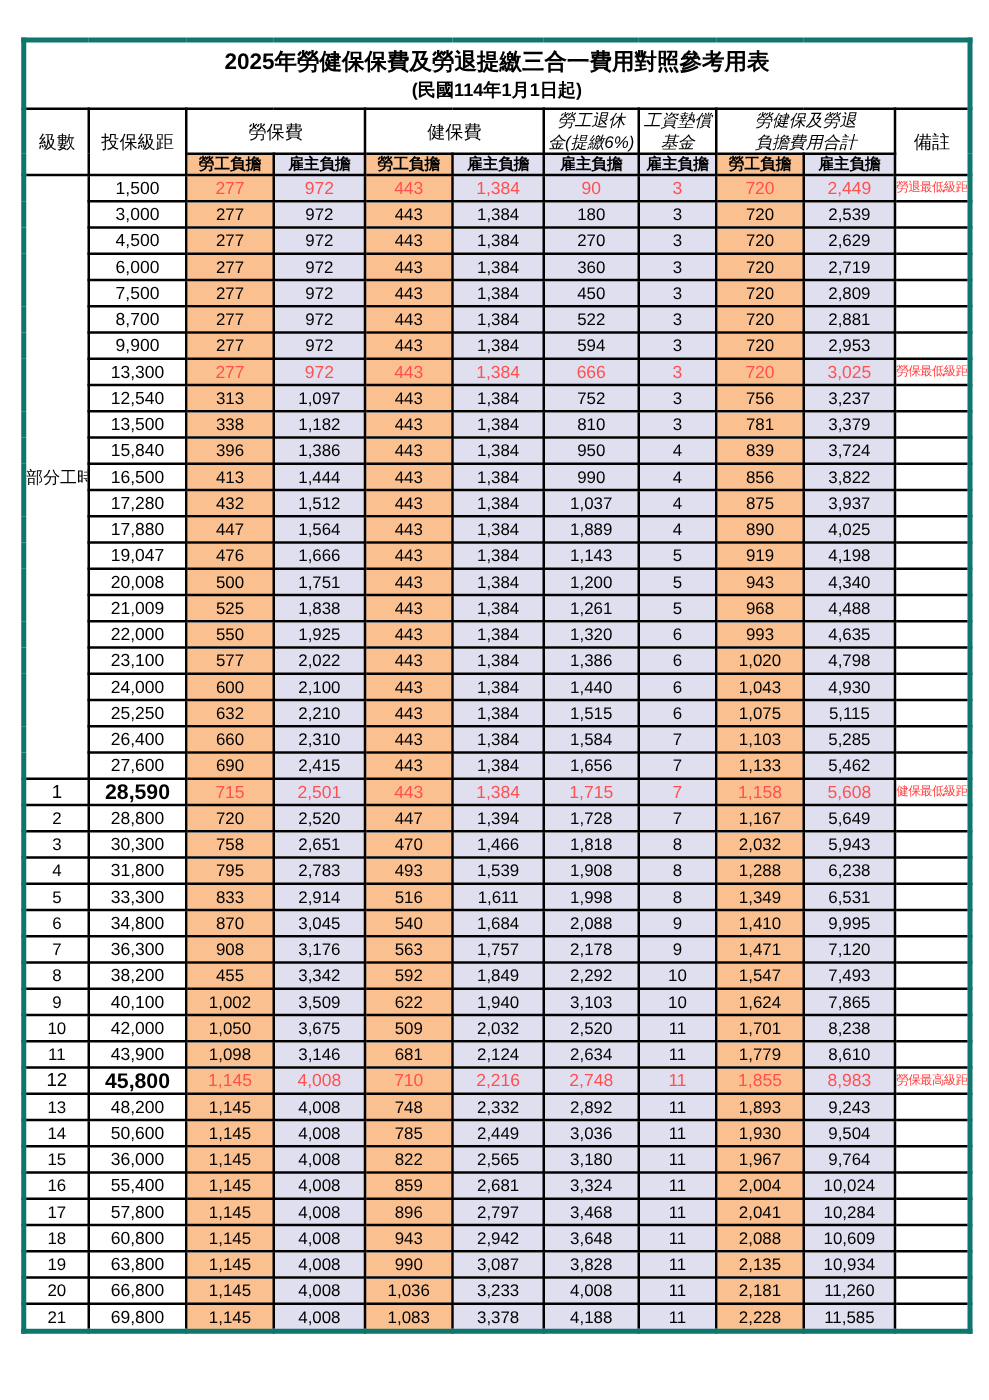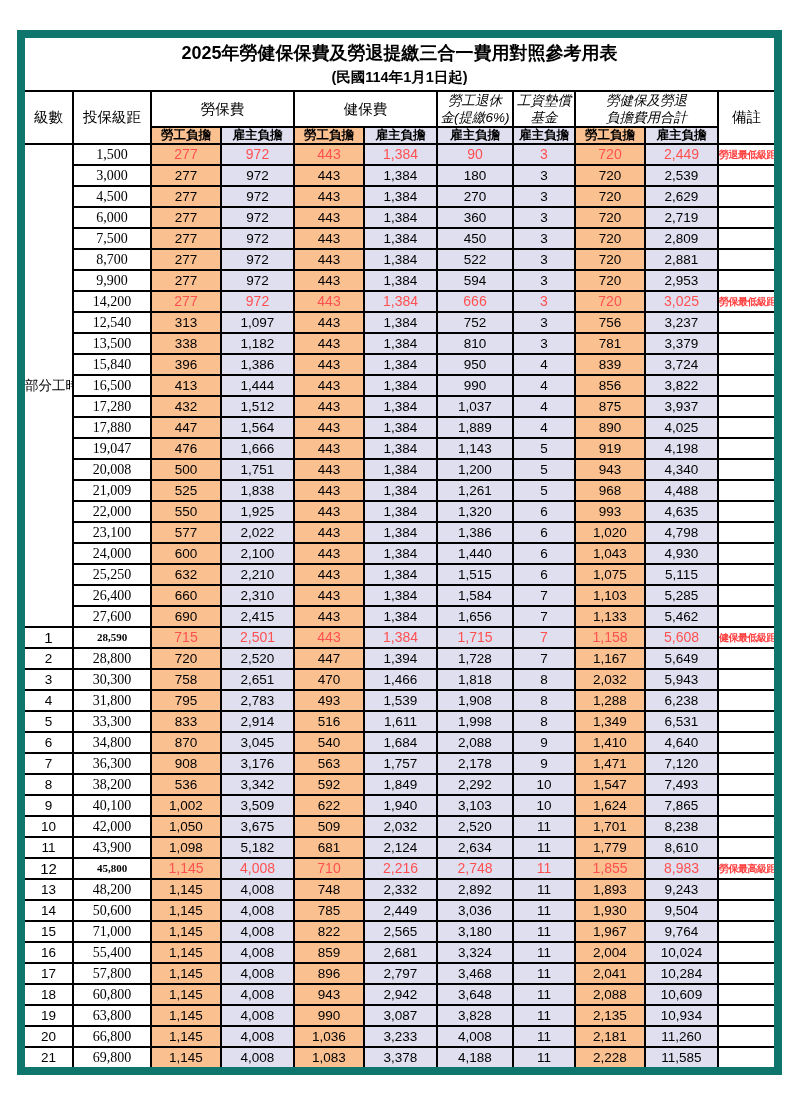--- a/index.html
+++ b/index.html
@@ -9,21 +9,21 @@
     background: #ffffff;
     font-family: "Liberation Sans", "DejaVu Sans", sans-serif;
     color: #000;
   }
   .page { padding: 30px 17px 0 17px; }
 
   table.ref-table {
     border-collapse: collapse;
     table-layout: fixed;
     width: 757px;
-    border: 8px solid #0f766e;
+    border: 4px solid #0f766e;
   }
   th, td {
     border: 2px solid #000;
     text-align: center;
     vertical-align: middle;
     padding: 0 1px;
     overflow: hidden;
     white-space: nowrap;
   }
 
@@ -35,29 +35,29 @@
   
   th.h { font-weight: normal; font-size: 14.5px; background: #fff; }
   tr.group-row th { height: 36px; }
   th.two-line { line-height: 17px; font-size: 13.5px; font-style: italic; }
   tr.sub-row th { height: 17px; font-size: 12.5px; line-height: 15px; }
 
   
   td { font-size: 13.5px; height: 19.5px; line-height: 19px; }
   .c-emp { background: #FAC090; }
   .c-er  { background: #E0DFF0; }
-  td.bracket { font-size: 14px; font-family: Liberation Serif, serif; }
+  td.bracket { font-size: 14px; }
   td.level   { font-size: 13.5px; }
   td.part-time { background: #fff; font-size: 13.5px; white-space: nowrap; padding: 0; }
   td.remark-cell {
-    color: #FF4040; font-size: 10px; font-weight: bold;
+    color: #FF4040; font-size: 10px; font-weight: normal;
     letter-spacing: -0.5px; padding: 0;
   }
   tr.red td.num { color: #FF5050; font-size: 14px; }
-  tr.bold-row td.bracket { font-size: 11px; font-weight: bold; }
+  tr.bold-row td.bracket { font-size: 17px; font-weight: bold; }
   tr.bold-row td.level   { font-size: 15px; }
 </style>
 </head>
 <body>
 
 <div class="page">
   <table class="ref-table">
     <colgroup>
       <col style="width:52px">
         <col style="width:78px">
@@ -179,21 +179,21 @@
           <td class="c-er num">972</td>
           <td class="c-emp num">443</td>
           <td class="c-er num">1,384</td>
           <td class="c-er num">594</td>
           <td class="c-er num">3</td>
           <td class="c-emp num">720</td>
           <td class="c-er num">2,953</td>
           <td class="remark-cell"></td>
         </tr>
         <tr class="red ">
-          <td class="bracket">14,200</td>
+          <td class="bracket">13,300</td>
           <td class="c-emp num">277</td>
           <td class="c-er num">972</td>
           <td class="c-emp num">443</td>
           <td class="c-er num">1,384</td>
           <td class="c-er num">666</td>
           <td class="c-er num">3</td>
           <td class="c-emp num">720</td>
           <td class="c-er num">3,025</td>
           <td class="remark-cell">勞保最低級距</td>
         </tr>
@@ -445,40 +445,40 @@
         <tr class="">
           <td class="level">6</td>
           <td class="bracket">34,800</td>
           <td class="c-emp num">870</td>
           <td class="c-er num">3,045</td>
           <td class="c-emp num">540</td>
           <td class="c-er num">1,684</td>
           <td class="c-er num">2,088</td>
           <td class="c-er num">9</td>
           <td class="c-emp num">1,410</td>
-          <td class="c-er num">4,640</td>
+          <td class="c-er num">9,995</td>
           <td class="remark-cell"></td>
         </tr>
         <tr class="">
           <td class="level">7</td>
           <td class="bracket">36,300</td>
           <td class="c-emp num">908</td>
           <td class="c-er num">3,176</td>
           <td class="c-emp num">563</td>
           <td class="c-er num">1,757</td>
           <td class="c-er num">2,178</td>
           <td class="c-er num">9</td>
           <td class="c-emp num">1,471</td>
           <td class="c-er num">7,120</td>
           <td class="remark-cell"></td>
         </tr>
         <tr class="">
           <td class="level">8</td>
           <td class="bracket">38,200</td>
-          <td class="c-emp num">536</td>
+          <td class="c-emp num">455</td>
           <td class="c-er num">3,342</td>
           <td class="c-emp num">592</td>
           <td class="c-er num">1,849</td>
           <td class="c-er num">2,292</td>
           <td class="c-er num">10</td>
           <td class="c-emp num">1,547</td>
           <td class="c-er num">7,493</td>
           <td class="remark-cell"></td>
         </tr>
         <tr class="">
@@ -504,21 +504,21 @@
           <td class="c-er num">2,520</td>
           <td class="c-er num">11</td>
           <td class="c-emp num">1,701</td>
           <td class="c-er num">8,238</td>
           <td class="remark-cell"></td>
         </tr>
         <tr class="">
           <td class="level">11</td>
           <td class="bracket">43,900</td>
           <td class="c-emp num">1,098</td>
-          <td class="c-er num">5,182</td>
+          <td class="c-er num">3,146</td>
           <td class="c-emp num">681</td>
           <td class="c-er num">2,124</td>
           <td class="c-er num">2,634</td>
           <td class="c-er num">11</td>
           <td class="c-emp num">1,779</td>
           <td class="c-er num">8,610</td>
           <td class="remark-cell"></td>
         </tr>
         <tr class="red bold-row">
           <td class="level">12</td>
@@ -554,21 +554,21 @@
           <td class="c-emp num">785</td>
           <td class="c-er num">2,449</td>
           <td class="c-er num">3,036</td>
           <td class="c-er num">11</td>
           <td class="c-emp num">1,930</td>
           <td class="c-er num">9,504</td>
           <td class="remark-cell"></td>
         </tr>
         <tr class="">
           <td class="level">15</td>
-          <td class="bracket">71,000</td>
+          <td class="bracket">36,000</td>
           <td class="c-emp num">1,145</td>
           <td class="c-er num">4,008</td>
           <td class="c-emp num">822</td>
           <td class="c-er num">2,565</td>
           <td class="c-er num">3,180</td>
           <td class="c-er num">11</td>
           <td class="c-emp num">1,967</td>
           <td class="c-er num">9,764</td>
           <td class="remark-cell"></td>
         </tr>

